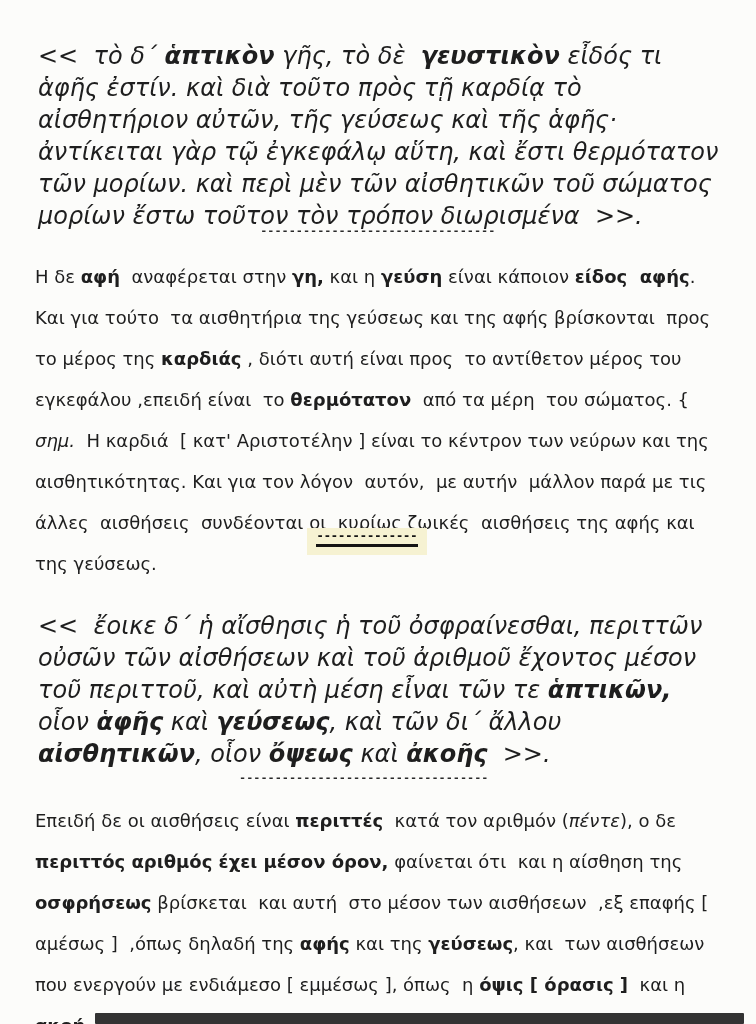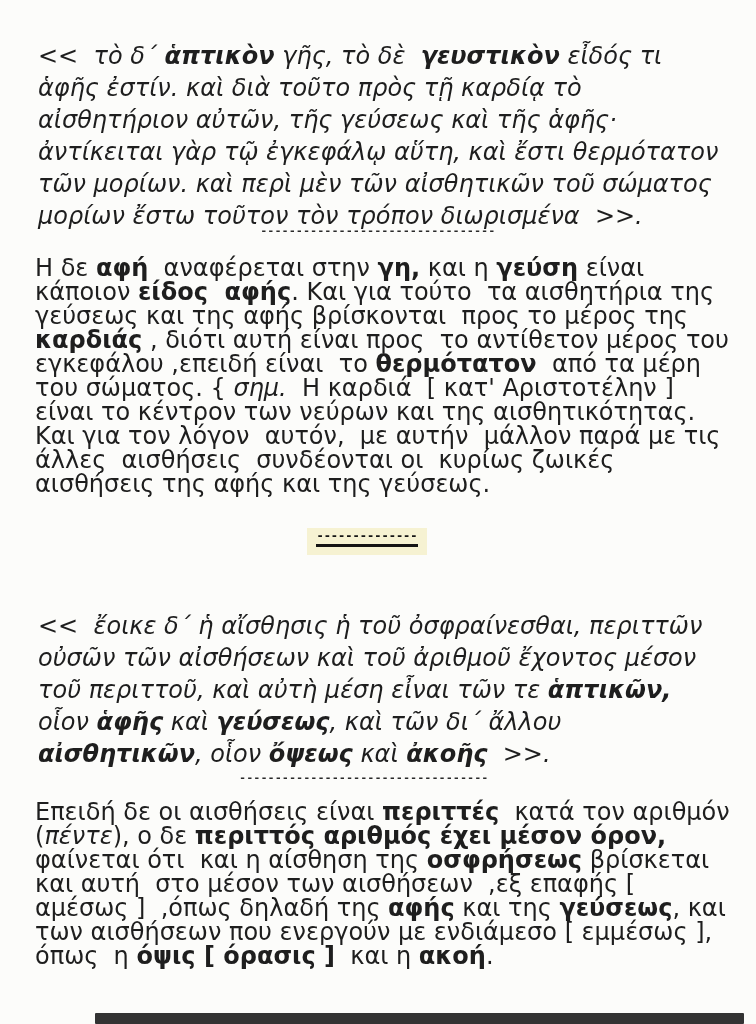--- a/index.html
+++ b/index.html
@@ -12,22 +12,22 @@
     font-family: "DejaVu Sans", sans-serif;
     overflow: hidden;
   }
   .block { position: absolute; white-space: pre-wrap; }
   .quote {
     font-style: italic;
     font-size: 24px;
     line-height: 32px;
   }
   .para {
-    font-size: 24px;
-    line-height: 24px;
+    font-size: 18px;
+    line-height: 41px;
   }
   .b { font-weight: bold; }
   .i { font-style: italic; }
   .u { text-decoration-thickness: 2px; text-underline-offset: 3px; }
   .sep {
     position: absolute;
     left: 0; right: 0;
     text-align: center;
     color: var(--separator, #2a2a2a);
   }

